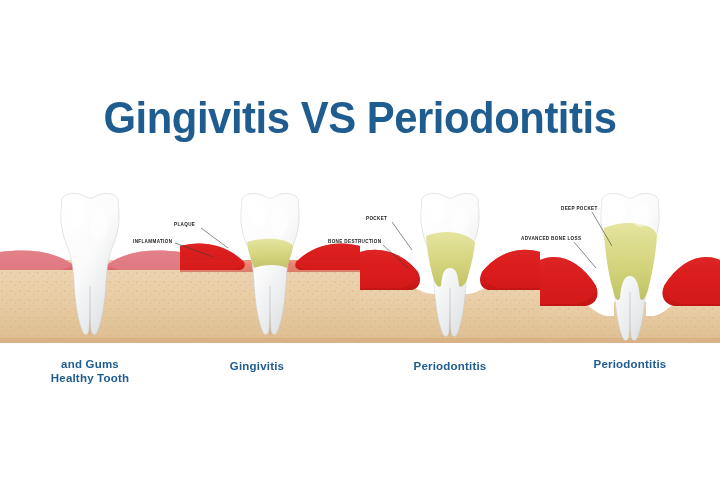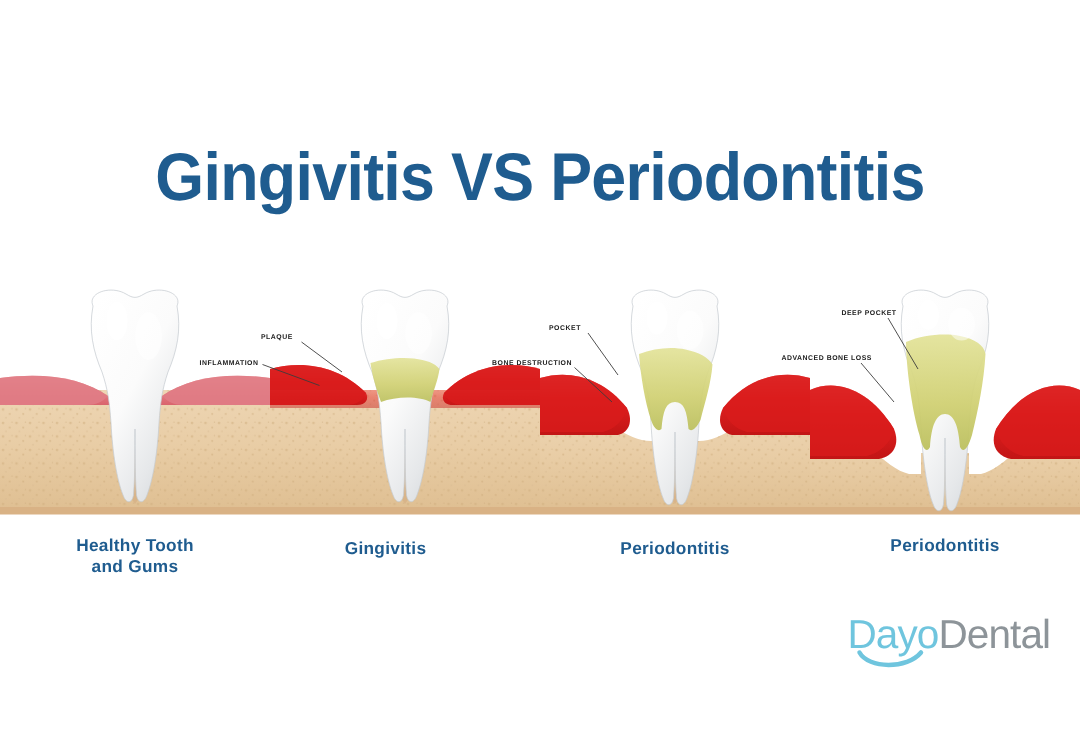--- a/index.html
+++ b/index.html
@@ -244,36 +244,28 @@
 
   <div class="anno a-plaque">PLAQUE</div>
   <div class="anno a-inflam">INFLAMMATION</div>
   <div class="anno a-pocket">POCKET</div>
   <div class="anno a-bonedes">BONE DESTRUCTION</div>
   <div class="anno a-deeppocket">DEEP POCKET</div>
   <div class="anno a-advbone">ADVANCED BONE LOSS</div>
 
   <div class="captions">
     <div class="cap c1">
+      <span>and Gums</span>
       <span>Healthy Tooth</span>
-      <span>and Gums</span>
     </div>
     <div class="cap c2">
       <span>Gingivitis</span>
     </div>
     <div class="cap c3">
       <span>Periodontitis</span>
     </div>
     <div class="cap c4">
       <span>Periodontitis</span>
     </div>
   </div>
 
-  <div class="logo">
-    <div class="logo-text">
-      <span class="logo-dayo">Dayo</span><span class="logo-dental">Dental</span>
-    </div>
-    <svg class="logo-smile" width="46" height="16" viewBox="0 0 46 16" xmlns="http://www.w3.org/2000/svg">
-      <path d="M2,2 C8,13 34,13 43,2" fill="none" stroke="#6fc5de" stroke-width="3" stroke-linecap="round"></path>
-    </svg>
-  </div>
 
 </div>
 
 </body></html>

